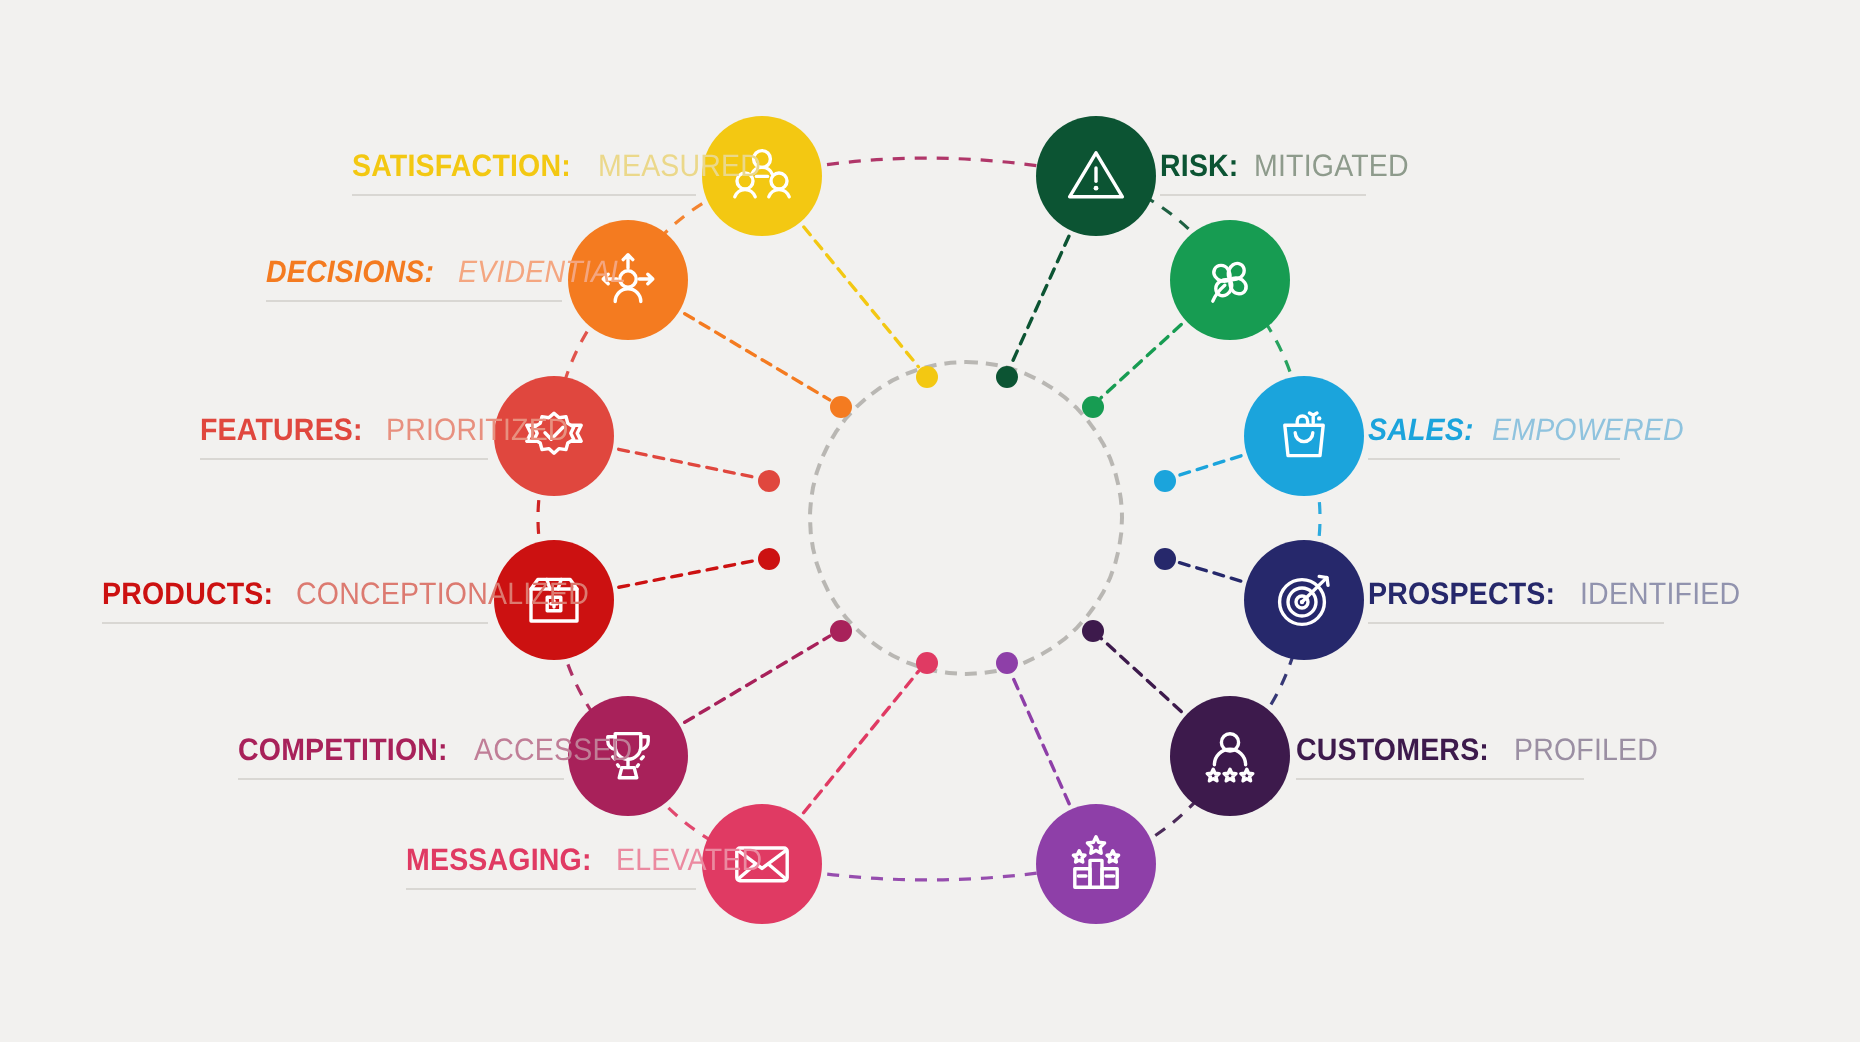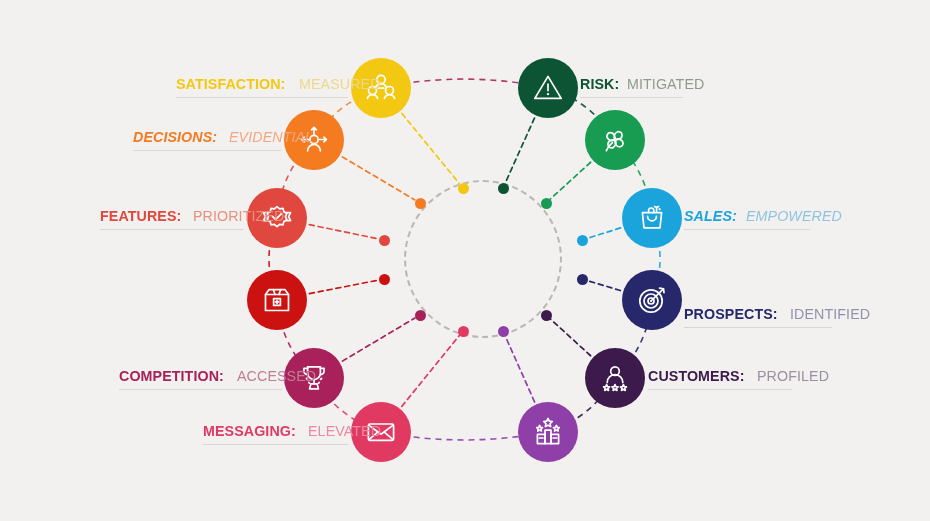--- a/index.html
+++ b/index.html
@@ -200,20 +200,21 @@
       <span style="display: flex;">
         <svg width="34" height="34" viewBox="0 0 34 34">
         <path d="M5.5 11.5h23v16h-23z" fill="none" stroke="#fff" stroke-width="1.7" stroke-linecap="round" stroke-linejoin="round"></path>
         <path d="M5.5 11.5l3.4-4.8h16.2l3.4 4.8" fill="none" stroke="#fff" stroke-width="1.7" stroke-linecap="round" stroke-linejoin="round"></path>
         <path d="M13.4 6.7l1.6 4.8M20.6 6.7l-1.6 4.8" fill="none" stroke="#fff" stroke-width="1.7" stroke-linecap="round" stroke-linejoin="round"></path>
         <path d="M13.6 15.6h6.8v6.8h-6.8z" fill="none" stroke="#fff" stroke-width="1.7" stroke-linecap="round" stroke-linejoin="round"></path>
         <path d="M15.4 18.9h3.2M17 17.3v3.2" fill="none" stroke="#fff" stroke-width="1.7" stroke-linecap="round" stroke-linejoin="round"></path>
         </svg>
       </span>
     </div>
+    <div class="label left" style="left: 51px; top: 290px; width: 193px;"><span class="kw" style="color: rgb(204, 17, 17);">PRODUCTS:</span> <span class="vw" style="color: rgb(220, 122, 112);">CONCEPTIONALIZED</span></div>
     <div class="node" style="left: 284px; top: 348px; width: 60px; height: 60px; background: rgb(168, 33, 90);">
       <span style="display: flex;">
         <svg width="34" height="34" viewBox="0 0 34 34">
         <path d="M10.6 5.8h12.8v6.4a6.4 6.4 0 0 1-12.8 0z" fill="none" stroke="#fff" stroke-width="1.7" stroke-linecap="round" stroke-linejoin="round"></path>
         <path d="M10.6 7.4H6.9v2.2a4.2 4.2 0 0 0 3.9 4.2" fill="none" stroke="#fff" stroke-width="1.7" stroke-linecap="round" stroke-linejoin="round"></path>
         <path d="M23.4 7.4h3.7v2.2a4.2 4.2 0 0 1-3.9 4.2" fill="none" stroke="#fff" stroke-width="1.7" stroke-linecap="round" stroke-linejoin="round"></path>
         <path d="M17 18.6v4.2" fill="none" stroke="#fff" stroke-width="1.7" stroke-linecap="round" stroke-linejoin="round"></path>
         <path d="M12.6 27.9h8.8l-1.3-5.1h-6.2z" fill="none" stroke="#fff" stroke-width="1.7" stroke-linecap="round" stroke-linejoin="round"></path>
         <path d="M9.4 17.4l.9 1M24.6 17.4l-.9 1M11.8 21.4l.6.8M22.2 21.4l-.6.8" fill="none" stroke="#fff" stroke-width="1.7" stroke-linecap="round" stroke-linejoin="round"></path>
         </svg>
@@ -268,21 +269,21 @@
         <svg width="34" height="34" viewBox="0 0 34 34">
         <circle cx="16" cy="18" r="11.2" fill="none" stroke="#fff" stroke-width="1.7" stroke-linecap="round" stroke-linejoin="round"></circle>
         <circle cx="16" cy="18" r="7" fill="none" stroke="#fff" stroke-width="1.7" stroke-linecap="round" stroke-linejoin="round"></circle>
         <circle cx="16" cy="18" r="3" fill="none" stroke="#fff" stroke-width="1.7" stroke-linecap="round" stroke-linejoin="round"></circle>
         <circle cx="16" cy="18" r="1.1" fill="#fff" stroke="none"></circle>
         <path d="M16 18L28.4 5.8" fill="none" stroke="#fff" stroke-width="1.7" stroke-linecap="round" stroke-linejoin="round"></path>
         <path d="M24.6 5.2l3.9.6.5 3.9" fill="none" stroke="#fff" stroke-width="1.7" stroke-linecap="round" stroke-linejoin="round"></path>
         </svg>
       </span>
     </div>
-    <div class="label right" style="left: 684px; top: 306px; width: 148px;"><span class="kw" style="color: rgb(38, 40, 107);">PROSPECTS:</span> <span class="vw" style="color: rgb(145, 147, 174);">IDENTIFIED</span></div>
+    <div class="label right" style="left: 684px; top: 290px; width: 148px;"><span class="kw" style="color: rgb(38, 40, 107);">PROSPECTS:</span> <span class="vw" style="color: rgb(145, 147, 174);">IDENTIFIED</span></div>
     <div class="node" style="left: 585px; top: 348px; width: 60px; height: 60px; background: rgb(61, 26, 76);">
       <span style="display: flex;">
         <svg width="34" height="34" viewBox="0 0 34 34">
         <circle cx="17" cy="10.2" r="4.3" fill="none" stroke="#fff" stroke-width="1.7" stroke-linecap="round" stroke-linejoin="round"></circle>
         <path d="M9.2 21.4a7.8 7.8 0 0 1 15.6 0" fill="none" stroke="#fff" stroke-width="1.7" stroke-linecap="round" stroke-linejoin="round"></path>
         <path d="M8.6 23.6l.9 2 2.1.2-1.6 1.5.5 2.1-1.9-1.1-1.9 1.1.5-2.1-1.6-1.5 2.1-.2z" fill="none" stroke="#fff" stroke-width="1.7" stroke-linecap="round" stroke-linejoin="round"></path>
         <path d="M17 23.6l.9 2 2.1.2-1.6 1.5.5 2.1-1.9-1.1-1.9 1.1.5-2.1-1.6-1.5 2.1-.2z" fill="none" stroke="#fff" stroke-width="1.7" stroke-linecap="round" stroke-linejoin="round"></path>
         <path d="M25.4 23.6l.9 2 2.1.2-1.6 1.5.5 2.1-1.9-1.1-1.9 1.1.5-2.1-1.6-1.5 2.1-.2z" fill="none" stroke="#fff" stroke-width="1.7" stroke-linecap="round" stroke-linejoin="round"></path>
         </svg>
       </span>

